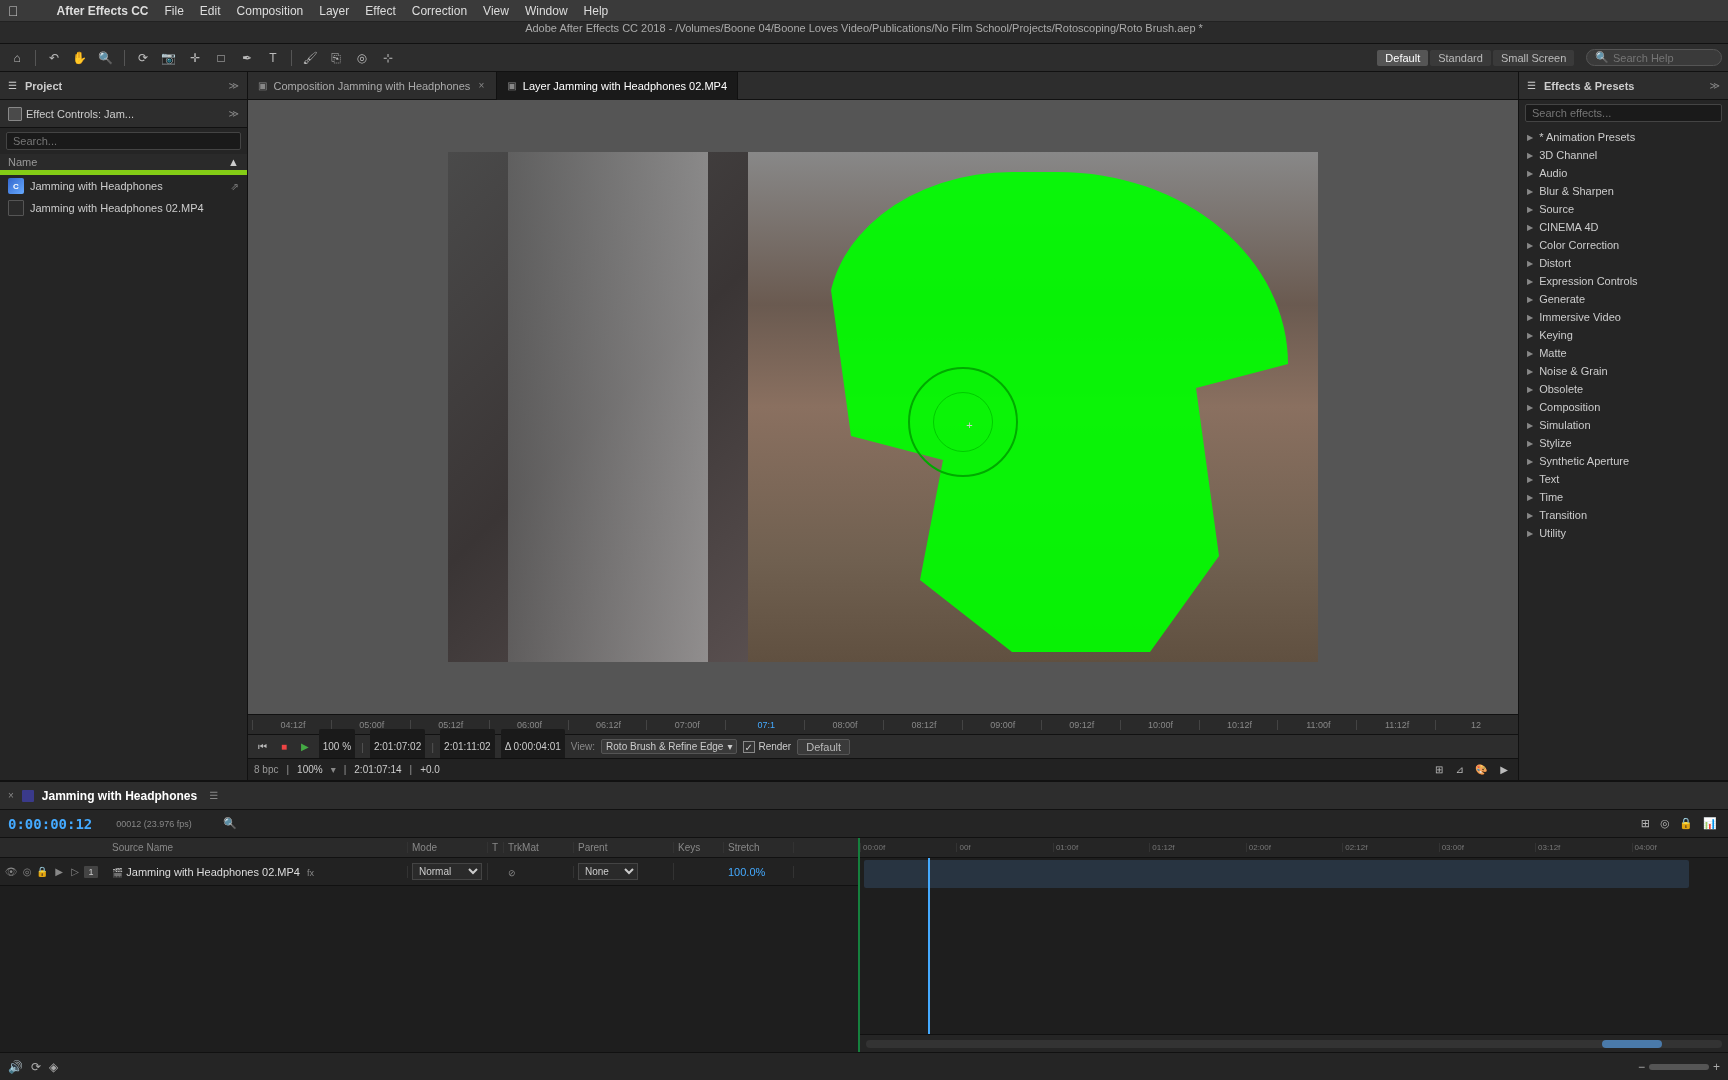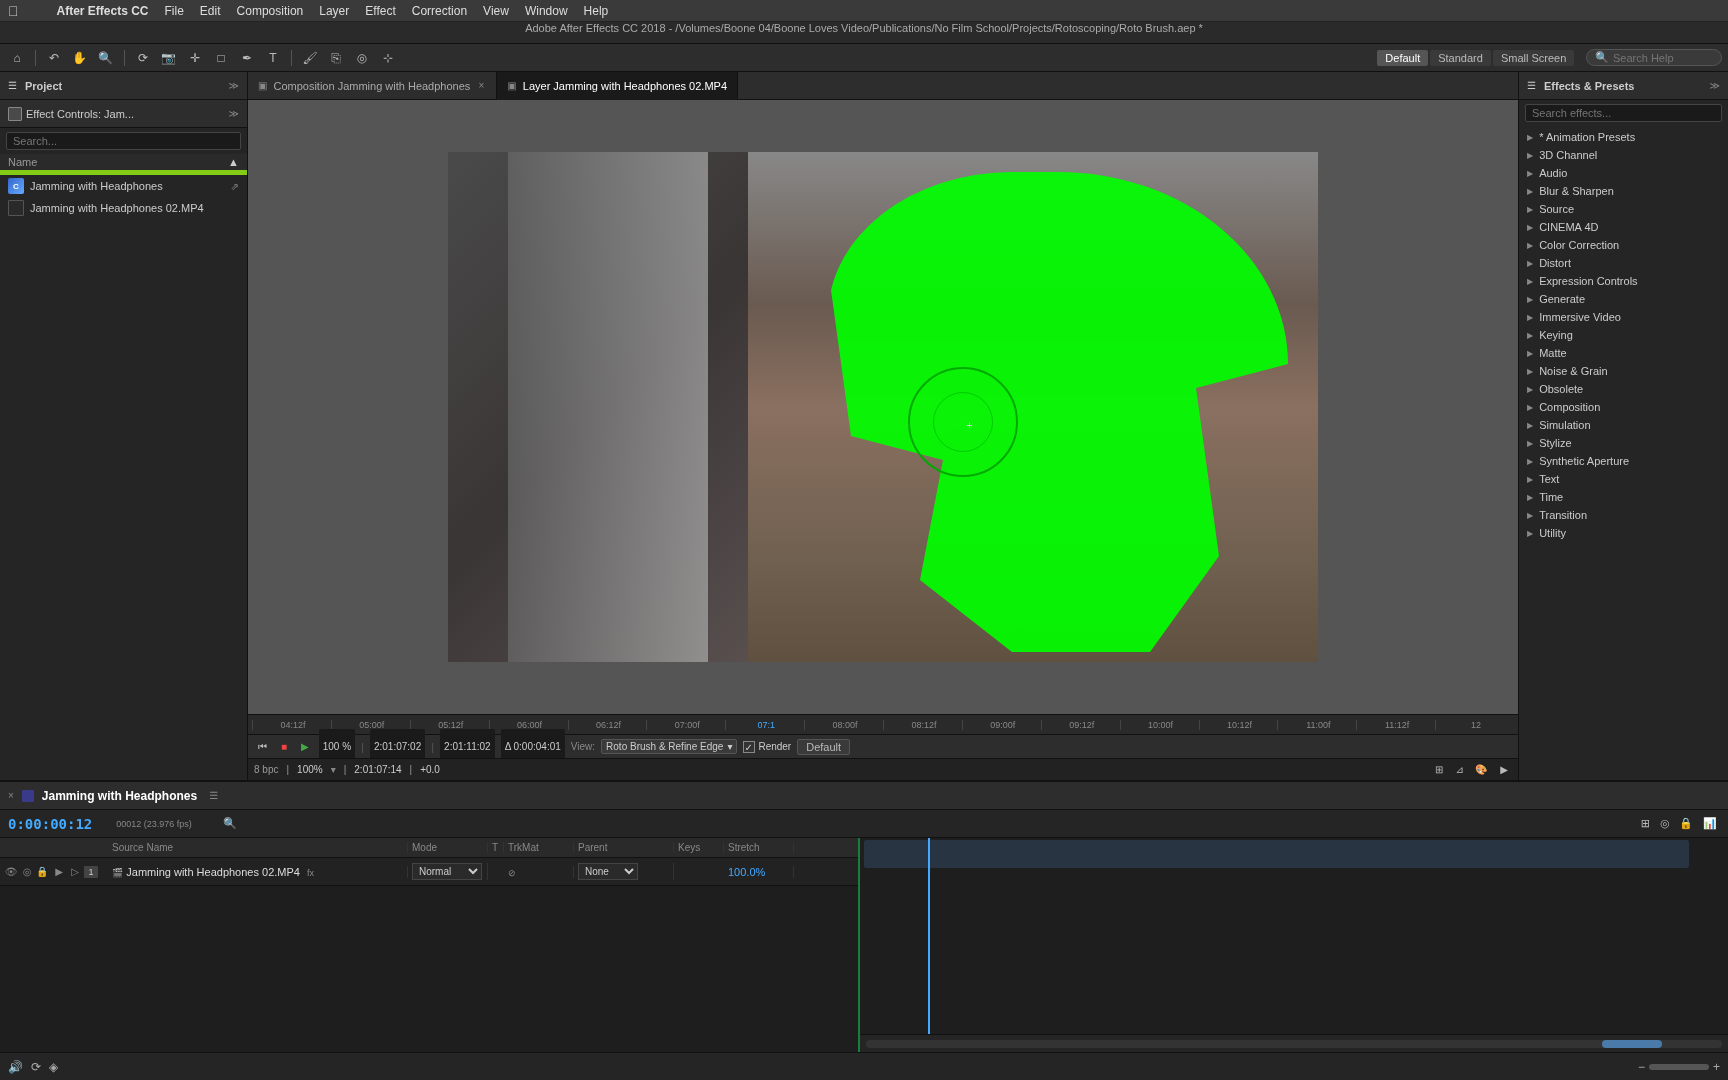--- a/index.html
+++ b/index.html
@@ -1102,20 +1102,33 @@
           </select>
         </div>
         <div class="tl-col col-keys"></div>
         <div class="tl-col col-stretch">
           <span class="row-stretch">100.0%</span>
         </div>
       </div>
     </div>
 
     <div id="timeline-right">
+      <div id="tl-ruler">
+        <div class="tl-ruler-marks">
+          <div class="tl-ruler-mark">00:00f</div>
+          <div class="tl-ruler-mark">00f</div>
+          <div class="tl-ruler-mark">01:00f</div>
+          <div class="tl-ruler-mark">01:12f</div>
+          <div class="tl-ruler-mark">02:00f</div>
+          <div class="tl-ruler-mark">02:12f</div>
+          <div class="tl-ruler-mark">03:00f</div>
+          <div class="tl-ruler-mark">03:12f</div>
+          <div class="tl-ruler-mark">04:00f</div>
+        </div>
+      </div>
       <div id="tl-track-area">
         <div class="tl-track-bg" style="width:95%;margin-left:4px;"></div>
         <div class="tl-playhead"></div>
       </div>
       <div id="timeline-zoom">
         <div class="zoom-bar">
           <div class="zoom-handle"></div>
         </div>
       </div>
     </div>

